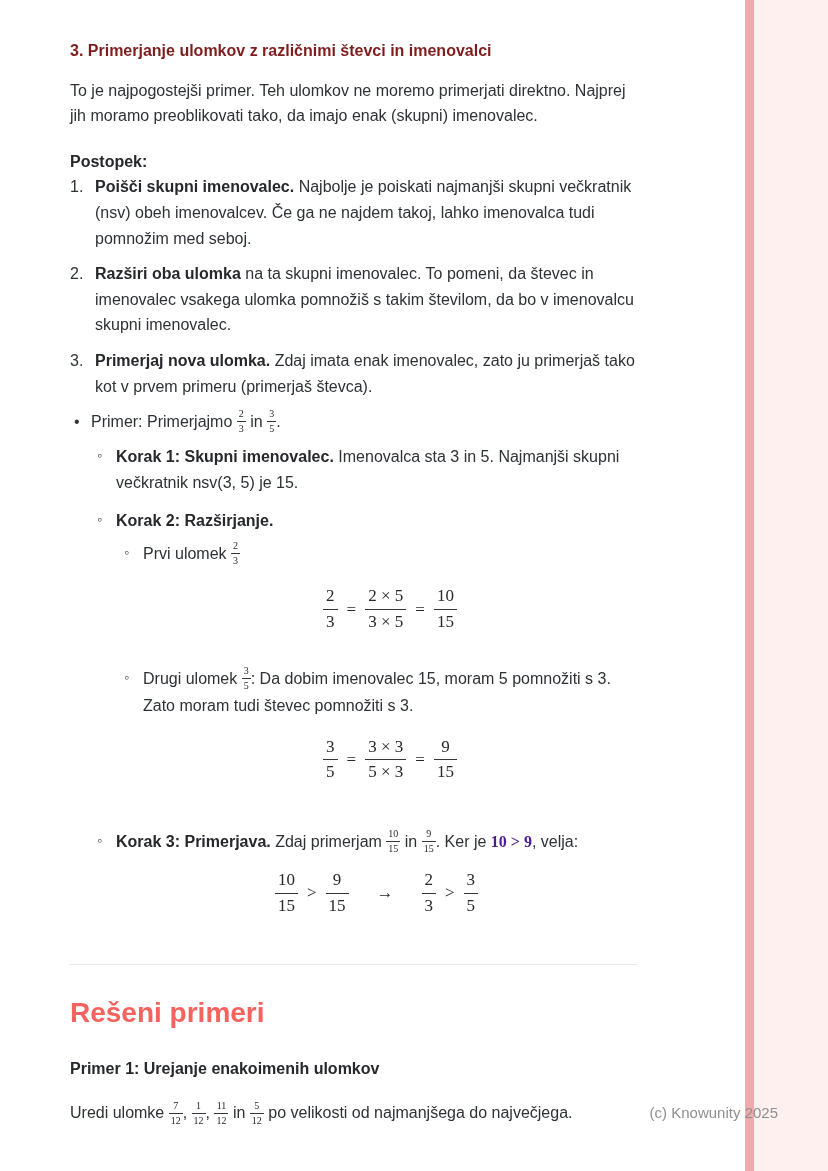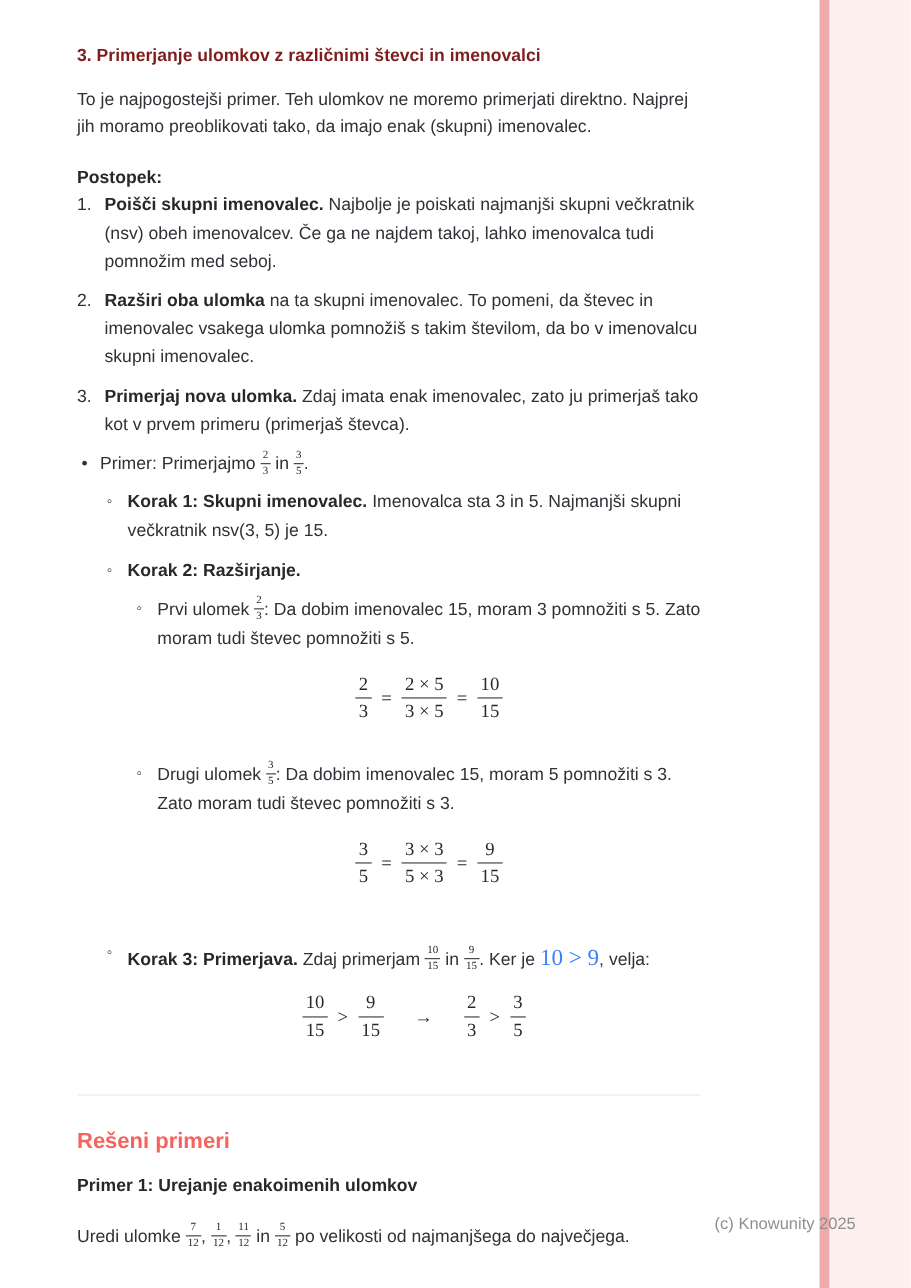--- a/index.html
+++ b/index.html
@@ -53,25 +53,25 @@
     font-family: "Liberation Serif", "DejaVu Serif", serif;
     font-size: 17px; color: #26282c;
   }
   .eq.last { margin: 14px 0 8px; }
   .dfrac { display: inline-flex; flex-direction: column; text-align: center; vertical-align: middle; line-height: 1.2; }
   .dfrac .num { border-bottom: 1px solid #33363b; padding: 0 3px 2px; }
   .dfrac .den { padding: 2px 3px 0; }
   .eq .op    { display: inline-block; vertical-align: middle; margin: 0 9px; }
   .eq .arrow { display: inline-block; vertical-align: middle; margin: 0 28px; }
 
-  .math { font-family: "Liberation Serif", "DejaVu Serif", serif; font-size: 21px; color: #3b82f6; }
+  .math { font-family: "Liberation Serif", "DejaVu Serif", serif; font-size: 16px; color: #4c1d95; font-weight: bold; }
 
   .divider { border: none; border-top: 1px solid #e7e7e9; margin: 28px 0 26px; }
 
-  .solved-heading { font-size: 20px; font-weight: 700; margin: 0 0 12px; color: var(--accent, #f4635e); }
+  .solved-heading { font-size: 28px; font-weight: 700; margin: 0 0 20px; color: var(--accent, #f4635e); }
   .example-title  { font-weight: 700; margin: 0 0 19px; color: #26282c; }
   .task { margin: 0; }
 </style>
 </head>
 <body>
 
 <div class="page">
   <div class="side-band"></div>
   <div class="side-bar"></div>
   <div class="watermark">(c) Knowunity 2025</div>
@@ -123,21 +123,21 @@
               <div class="itext">
                 <b>Korak 2: Razširjanje.</b>
                 <div class="ul l3">
 
                   <div class="li">
                     <span class="marker circle">◦</span>
                     <div class="itext">
                       <span>Prvi ulomek </span><span class="frac">
                           <span class="num">2</span>
                           <span class="den">3</span>
-                        </span><span>: Da dobim imenovalec 15, moram 3 pomnožiti s 5. Zato moram tudi števec pomnožiti s 5.</span>
+                        </span>
                       <div class="eq">
                         <span class="dfrac">
                             <span class="num">2</span>
                             <span class="den">3</span>
                           </span><span class="op">=</span><span class="dfrac">
                             <span class="num">2 × 5</span>
                             <span class="den">3 × 5</span>
                           </span><span class="op">=</span><span class="dfrac">
                             <span class="num">10</span>
                             <span class="den">15</span>

